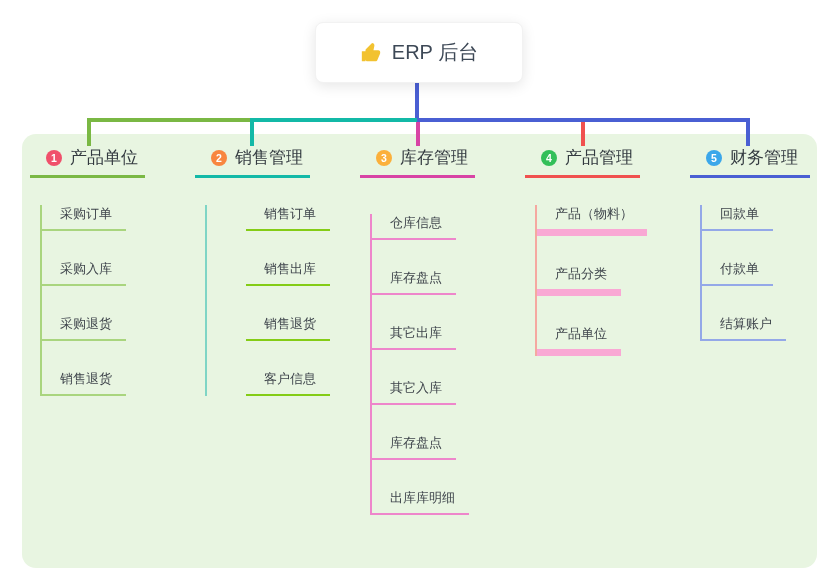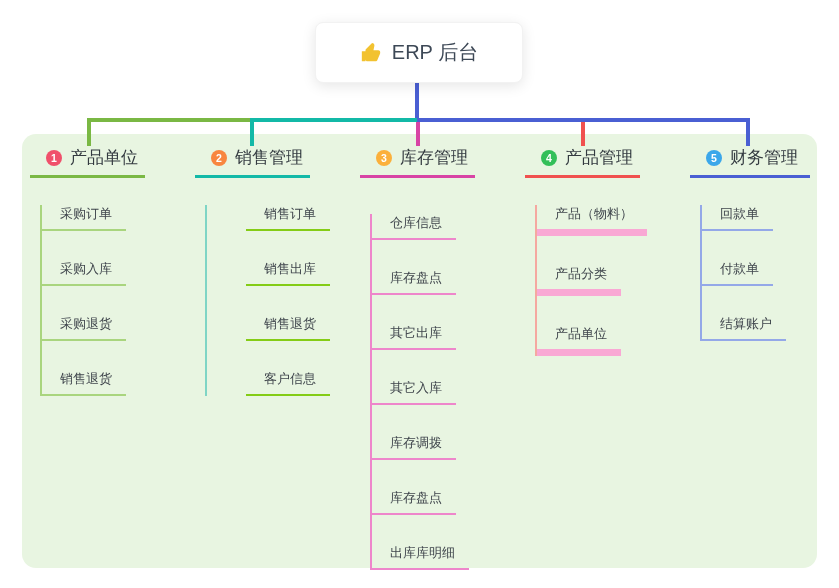--- a/index.html
+++ b/index.html
@@ -111,21 +111,20 @@
   <div class="branch b2">
     <div class="branch-header">
       <span class="badge">3</span>
       <span class="branch-label">库存管理</span>
     </div>
     <div class="items">
       <div class="item">仓库信息</div>
       <div class="item">库存盘点</div>
       <div class="item">其它出库</div>
       <div class="item">其它入库</div>
-      <div class="item">库存调拨</div>
       <div class="item">库存盘点</div>
       <div class="item">出库库明细</div>
     </div>
   </div>
 
   <div class="branch b3">
     <div class="branch-header">
       <span class="badge">4</span>
       <span class="branch-label">产品管理</span>
     </div>

